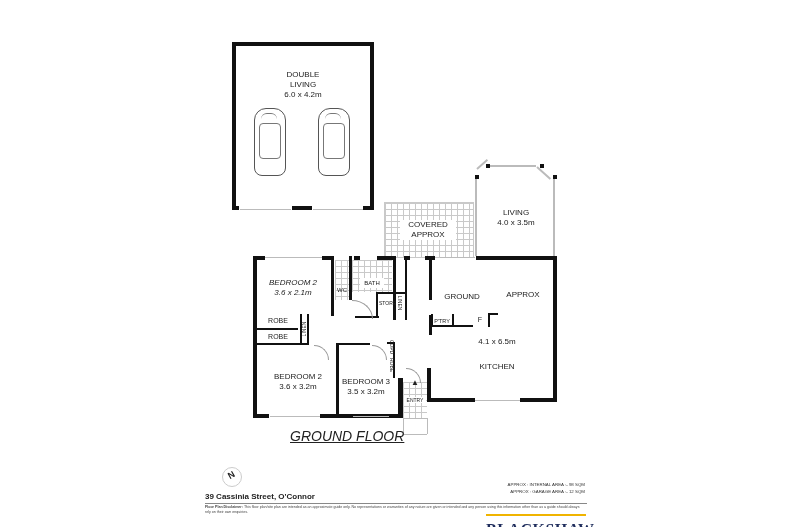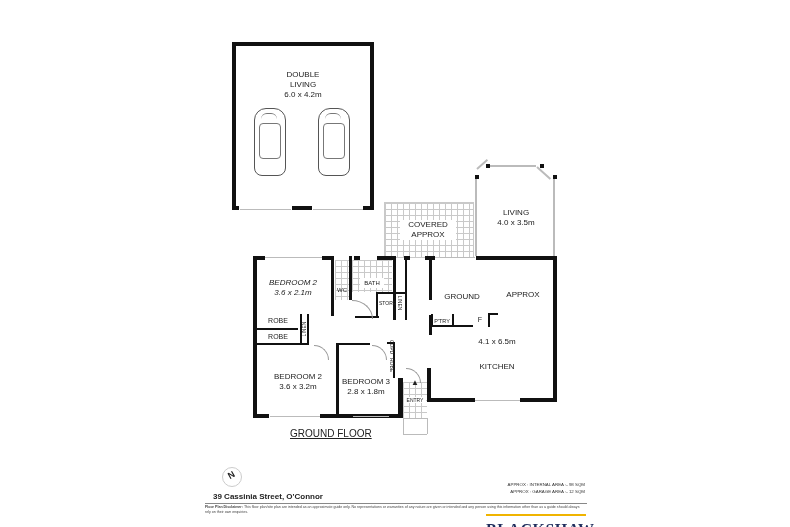--- a/index.html
+++ b/index.html
@@ -5,22 +5,22 @@
   html, body { margin:0; padding:0; background:#ffffff; }
   body { width:790px; height:527px; position:relative; overflow:hidden; font-family:"Liberation Sans", sans-serif; color:#222; }
   .abs { position:absolute; }
   .wall { position:absolute; background:#111; }
   .thin { position:absolute; background:#bbb; }
   .lbl { position:absolute; font-size:8px; line-height:10px; text-align:center; color:#222; font-family:"Liberation Sans", sans-serif; white-space:nowrap; }
   .lbl-sm { font-size:5px; line-height:6px; }
   .grid { position:absolute; background-color:#fff;
     background-image: linear-gradient(#c9c9c9 1px, transparent 1px), linear-gradient(90deg, #c9c9c9 1px, transparent 1px);
     background-size: 6px 6px; border:1px solid #c9c9c9; }
-  .title { position:absolute; left:290px; top:428px; font-size:10px; text-decoration:underline; color:#222; }
-  .addr { position:absolute; left:205px; top:492px; font-size:8px; font-weight:bold; color:#222;margin-left:8px; }
+  .title { position:absolute; left:290px; top:428px; font-size:14px; text-decoration:underline; color:#222;font-style:italic; }
+  .addr { position:absolute; left:205px; top:492px; font-size:8px; font-weight:bold; color:#222; }
   .disc-rule { position:absolute; left:205px; top:503px; width:382px; height:1px; background:#888; }
   .disc { position:absolute; left:205px; top:505px; width:380px; font-size:3.6px; line-height:5px; color:#444; }
   .area { position:absolute; right:205px; font-size:4.4px; color:#333; text-align:right; white-space:nowrap; }
   .brand { position:absolute; left:486px; top:497px; width:100px; text-align:center; font-family:"Liberation Serif", serif; font-weight:bold; font-size:16px; letter-spacing:0.5px; color:#1f2d5c;margin-top:24px; }
   .brand-rule { position:absolute; left:486px; top:514px; width:100px; height:2px; background:#f0b400; }
   .car { position:absolute; width:30px; height:66px; border:1px solid #555; border-radius:12px 12px 8px 8px; background:#fff; }
   .car::before { content:""; position:absolute; left:4px; top:14px; width:20px; height:34px; border:1px solid #777; border-radius:4px; }
   .car::after { content:""; position:absolute; left:6px; top:4px; width:16px; height:6px; border-top:1px solid #777; border-radius:6px 6px 0 0; }
   .compass { position:absolute; left:222px; top:467px; width:18px; height:18px; border:1px solid #ccc; border-radius:50%; }
   .door-arc { position:absolute; border:1px solid #999; border-radius:0 100% 0 0; border-left:none; border-bottom:none; }
@@ -153,21 +153,21 @@
 <div class="lbl" style="left:432px;top:316px;width:20px;font-size:5.5px;">P'TRY</div>
 <div class="lbl" style="left:475px;top:315px;width:10px;font-size:7px;">F</div>
 <div class="lbl" style="left:472px;top:337px;width:50px;">4.1 x 6.5m</div>
 <div class="lbl" style="left:474px;top:362px;width:46px;">KITCHEN</div>
 <div class="lbl" style="left:270px;top:372px;width:56px;">
   <div>BEDROOM 2</div>
   <div>3.6 x 3.2m</div>
 </div>
 <div class="lbl" style="left:340px;top:377px;width:52px;">
   <div>BEDROOM 3</div>
-  <div>2.8 x 1.8m</div>
+  <div>3.5 x 3.2m</div>
 </div>
 <div class="lbl lbl-sm" style="left:384px;top:344px;width:16px;transform:rotate(90deg);">CUPD</div>
 <div class="lbl lbl-sm" style="left:384px;top:362px;width:16px;transform:rotate(90deg);">ROBE</div>
 <div class="lbl lbl-sm" style="left:404px;top:397px;width:22px;background:#fff;">ENTRY</div>
 <div class="abs" style="left:411px;top:378px;font-size:8px;">▲</div>
 
 <div class="title">GROUND FLOOR</div>
 
 <div class="compass">
   <span class="abs" style="left:5px;top:2px;font-size:9px;font-weight:bold;transform:rotate(-30deg);">N</span>

